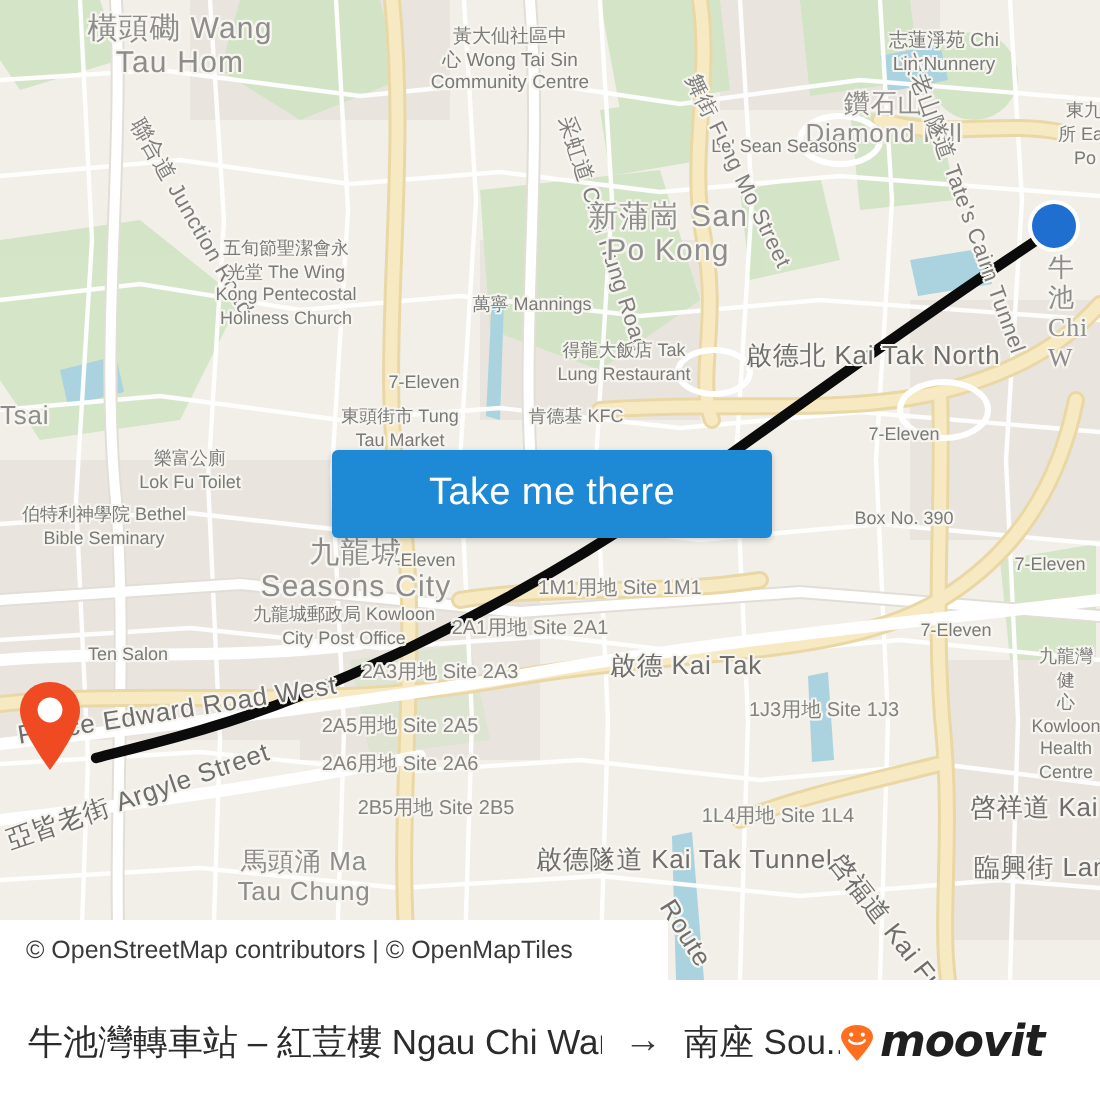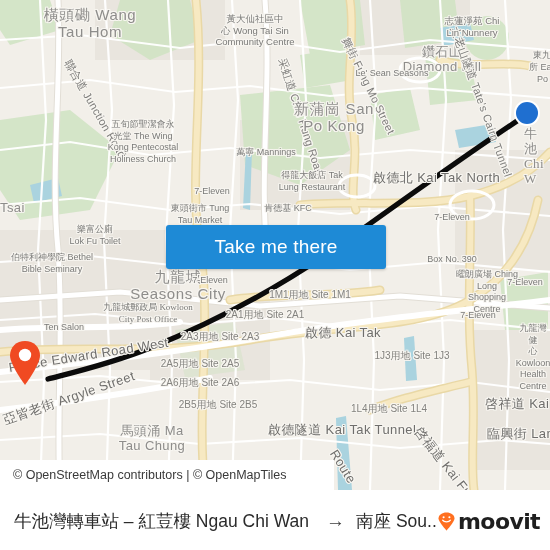--- a/index.html
+++ b/index.html
@@ -62,21 +62,21 @@
   }
   #trip{
     display:flex;align-items:center;gap:11px;
     padding-left:14px;flex:1;min-width:0;
   }
   #trip .stop{
     font-size:17.5px;color:#2b2b2b;white-space:nowrap;overflow:hidden;
   }
   #trip .arrow{font-size:19px;color:#3b3b3b;flex:0 0 auto;}
   #logo{
-    display:flex;align-items:center;gap:3px;padding-right:10px;flex:0 0 auto;
+    display:flex;align-items:center;gap:3px;padding-right:28px;flex:0 0 auto;font-style:italic;
   }
   #logo .wordmark{
     font-size:22px;font-weight:bold;color:#1f1f1f;letter-spacing:-.6px;
     font-family:"DejaVu Sans",sans-serif;
   }
   #logo .pin{position:relative;width:17px;height:19px;}
 </style>
 </head>
 <body>
 
@@ -220,30 +220,28 @@
     <div class="lbl c" style="left:212px;top:186px;">7-Eleven</div>
     <div class="lbl two c" style="left:200px;top:203px;">東頭街市 Tung
 Tau Market</div>
     <div class="lbl place2" style="left:0px;top:200px;">Tsai</div>
     <div class="lbl two c" style="left:95px;top:224px;">樂富公廁
 Lok Fu Toilet</div>
     <div class="lbl two c" style="left:52px;top:252px;">伯特利神學院 Bethel
 Bible Seminary</div>
     <div class="lbl place two c" style="left:178px;top:268px;">九龍城
 Seasons City</div>
-    <div class="lbl two c" style="left:148px;top:302px;font-family:Liberation Serif, serif;">九龍城郵政局 Kowloon
+    <div class="lbl two c" style="left:172px;top:302px;">九龍城郵政局 Kowloon
 City Post Office</div>
     <div class="lbl c" style="left:64px;top:322px;">Ten Salon</div>
     <div class="lbl c" style="left:210px;top:275px;">7-Eleven</div>
     <div class="lbl c" style="left:452px;top:212px;">7-Eleven</div>
     <div class="lbl c" style="left:525px;top:277px;">7-Eleven</div>
     <div class="lbl c" style="left:478px;top:310px;">7-Eleven</div>
     <div class="lbl c" style="left:452px;top:230px;margin-top:24px;">Box No. 390</div>
-    <div class="lbl two c" style="left:487px;top:269px;">曜朗廣場 Ching Long
-Shopping Centre</div>
     <div class="lbl two c" style="left:533px;top:323px;">九龍灣健
 心 Kowloon
 Health Centre</div>
     <div class="lbl roadbig" style="left:373px;top:172px;">啟德北 Kai Tak North</div>
     <div class="lbl roadbig" style="left:305px;top:327px;">啟德 Kai Tak</div>
     <div class="lbl site c" style="left:310px;top:289px;">1M1用地 Site 1M1</div>
     <div class="lbl site c" style="left:265px;top:309px;">2A1用地 Site 2A1</div>
     <div class="lbl site c" style="left:220px;top:331px;">2A3用地 Site 2A3</div>
     <div class="lbl site c" style="left:200px;top:358px;">2A5用地 Site 2A5</div>
     <div class="lbl site c" style="left:200px;top:377px;">2A6用地 Site 2A6</div>

